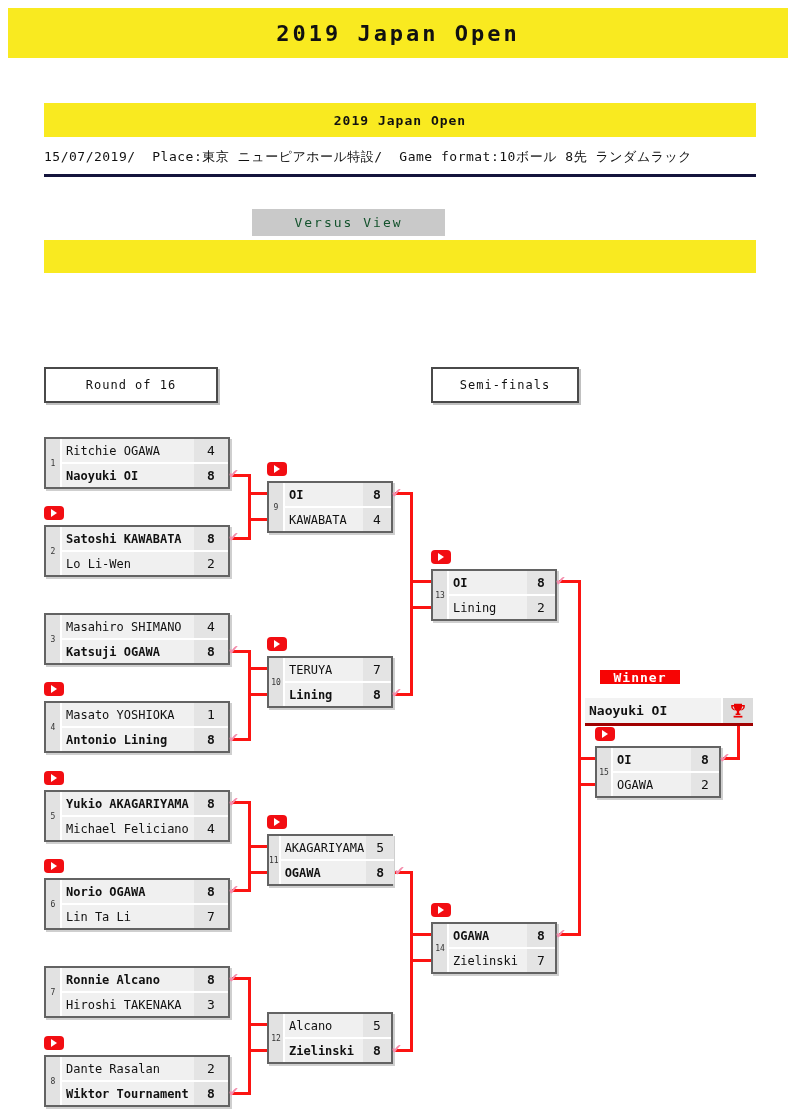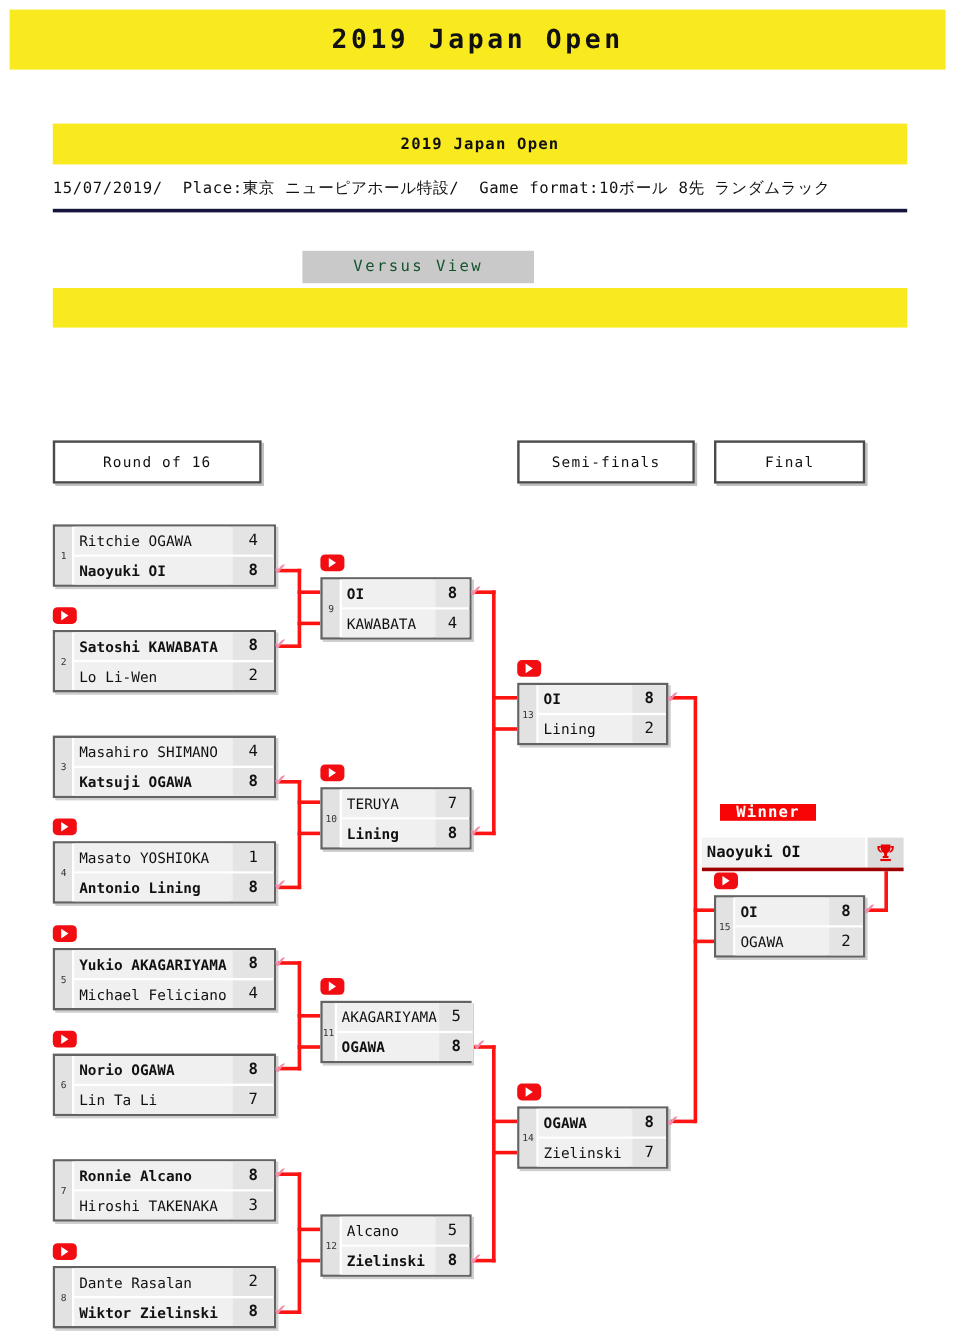--- a/index.html
+++ b/index.html
@@ -85,21 +85,20 @@
   <div class="abs sub-banner">2019 Japan Open</div>
   <div class="abs info-line">15/07/2019/  Place:東京 ニューピアホール特設/  Game format:10ボール 8先 ランダムラック</div>
   <div class="abs info-rule"></div>
 
   <div class="abs btn-versus">Versus View</div>
 
   <div class="abs yellow-band"></div>
 
   <div class="abs round-header" style="left:44px;width:174px;">Round of 16</div>
   <div class="abs round-header" style="left:431px;width:148px;">Semi-finals</div>
-  <div class="abs round-header" style="left:595px;width:126px;">Final</div>
 
   <div class="line" style="left:230px;top:474px;width:21px;height:3px;"></div>
   <div class="line" style="left:230px;top:537px;width:21px;height:3px;"></div>
   <div class="line" style="left:248px;top:474px;width:3px;height:66px;"></div>
   <div class="line" style="left:248px;top:492px;width:19px;height:3px;"></div>
   <div class="line" style="left:248px;top:518px;width:19px;height:3px;"></div>
 
   <div class="line" style="left:230px;top:650px;width:21px;height:3px;"></div>
   <div class="line" style="left:230px;top:738px;width:21px;height:3px;"></div>
   <div class="line" style="left:248px;top:650px;width:3px;height:91px;"></div>
@@ -271,21 +270,21 @@
   </div>
 
   <div class="match" style="left:44px;top:1055px;width:186px;">
     <div class="mnum">8</div>
     <div class="mrows">
       <div class="mrow">
         <div class="pname">Dante Rasalan</div>
         <div class="pscore">2</div>
       </div>
       <div class="mrow win">
-        <div class="pname">Wiktor Zielinski</div>
+        <div class="pname">Wiktor Tournament</div>
         <div class="pscore">
             <span>8</span>
             <span class="check">✔</span>
           </div>
       </div>
     </div>
   </div>
 
   <div class="match small" style="left:267px;top:481px;width:126px;">
     <div class="mnum">9</div>

